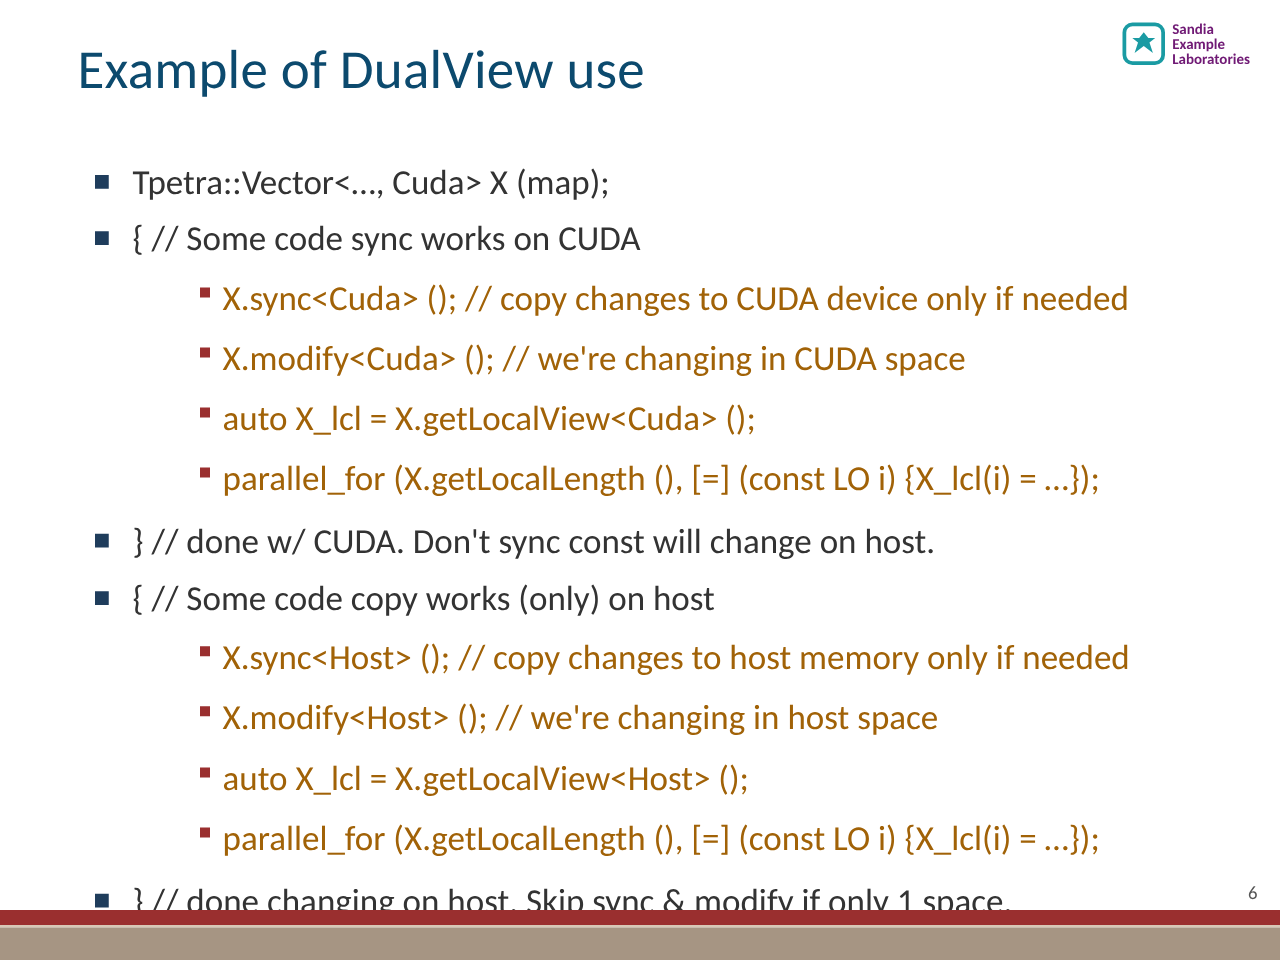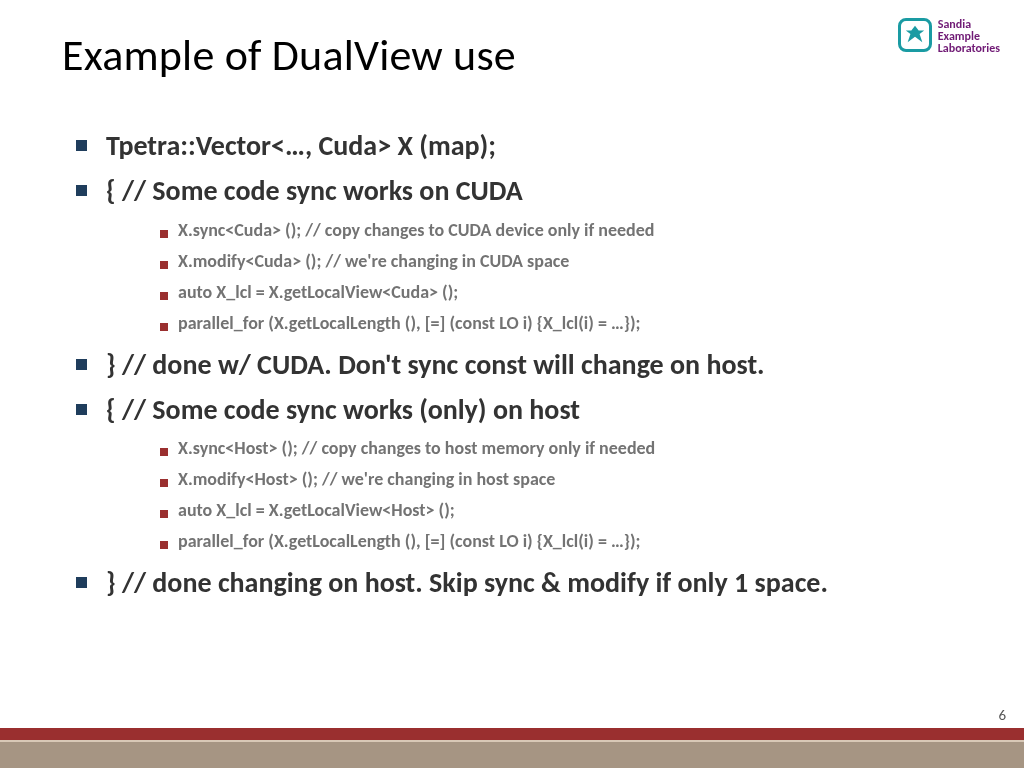--- a/index.html
+++ b/index.html
@@ -3,21 +3,21 @@
 <meta charset="utf-8">
 <style>
   * { margin: 0; padding: 0; box-sizing: border-box; }
   html, body { width: 1024px; height: 768px; background: #fff; font-family: "Calibri", "Segoe UI", Arial, sans-serif; overflow: hidden; }
   .slide { position: relative; width: 1024px; height: 768px; }
 
   .title {
     position: absolute;
     left: 62px; top: 28px;
     font-size: 44px;
-    color: #000000;
+    color: #0c4a6e;
     font-weight: 400;
     letter-spacing: 0.2px;
   }
 
   .logo {
     position: absolute;
     right: 24px; top: 18px;
     display: flex;
     align-items: flex-start;
     gap: 6px;
@@ -32,37 +32,36 @@
   }
 
   ul.l1 { list-style: none; }
   ul.l1 > li {
     position: relative;
     padding-left: 44px;
     font-size: 28px;
     line-height: 1.55;
     color: #333;
     margin-bottom: 2px;
-    font-weight: bold;
   }
   ul.l1 > li::before {
     content: "";
     position: absolute;
     left: 14px; top: 16px;
     width: 11px; height: 11px;
     background: #1f3d5c;
   }
 
   ul.l2 { list-style: none; margin: 2px 0 4px 0; }
   ul.l2 > li {
     position: relative;
     padding-left: 72px;
-    font-size: 18px;
+    font-size: 28px;
     line-height: 1.72;
-    color: #737373;
+    color: #a16207;
   }
   ul.l2 > li::before {
     content: "";
     position: absolute;
     left: 54px; top: 15px;
     width: 8px; height: 8px;
     background: #9a2f2f;
   }
 
   .footer {
@@ -120,21 +119,21 @@
           <li><span>X.sync&lt;Cuda&gt; (); // copy changes to CUDA device only if needed</span></li>
           <li><span>X.modify&lt;Cuda&gt; (); // we're changing in CUDA space</span></li>
           <li><span>auto X_lcl = X.getLocalView&lt;Cuda&gt; ();</span></li>
           <li><span>parallel_for (X.getLocalLength (), [=] (const LO i) {X_lcl(i) = …});</span></li>
         </ul>
       </li>
       <li>
         <span>} // done w/ CUDA.  Don't sync const will change on host.</span>
       </li>
       <li>
-        <span>{ // Some code sync works (only) on host</span>
+        <span>{ // Some code copy works (only) on host</span>
         <ul class="l2">
           <li><span>X.sync&lt;Host&gt; (); // copy changes to host memory only if needed</span></li>
           <li><span>X.modify&lt;Host&gt; (); // we're changing in host space</span></li>
           <li><span>auto X_lcl = X.getLocalView&lt;Host&gt; ();</span></li>
           <li><span>parallel_for (X.getLocalLength (), [=] (const LO i) {X_lcl(i) = …});</span></li>
         </ul>
       </li>
       <li>
         <span>} // done changing on host. Skip sync &amp; modify if only 1 space.</span>
       </li>

